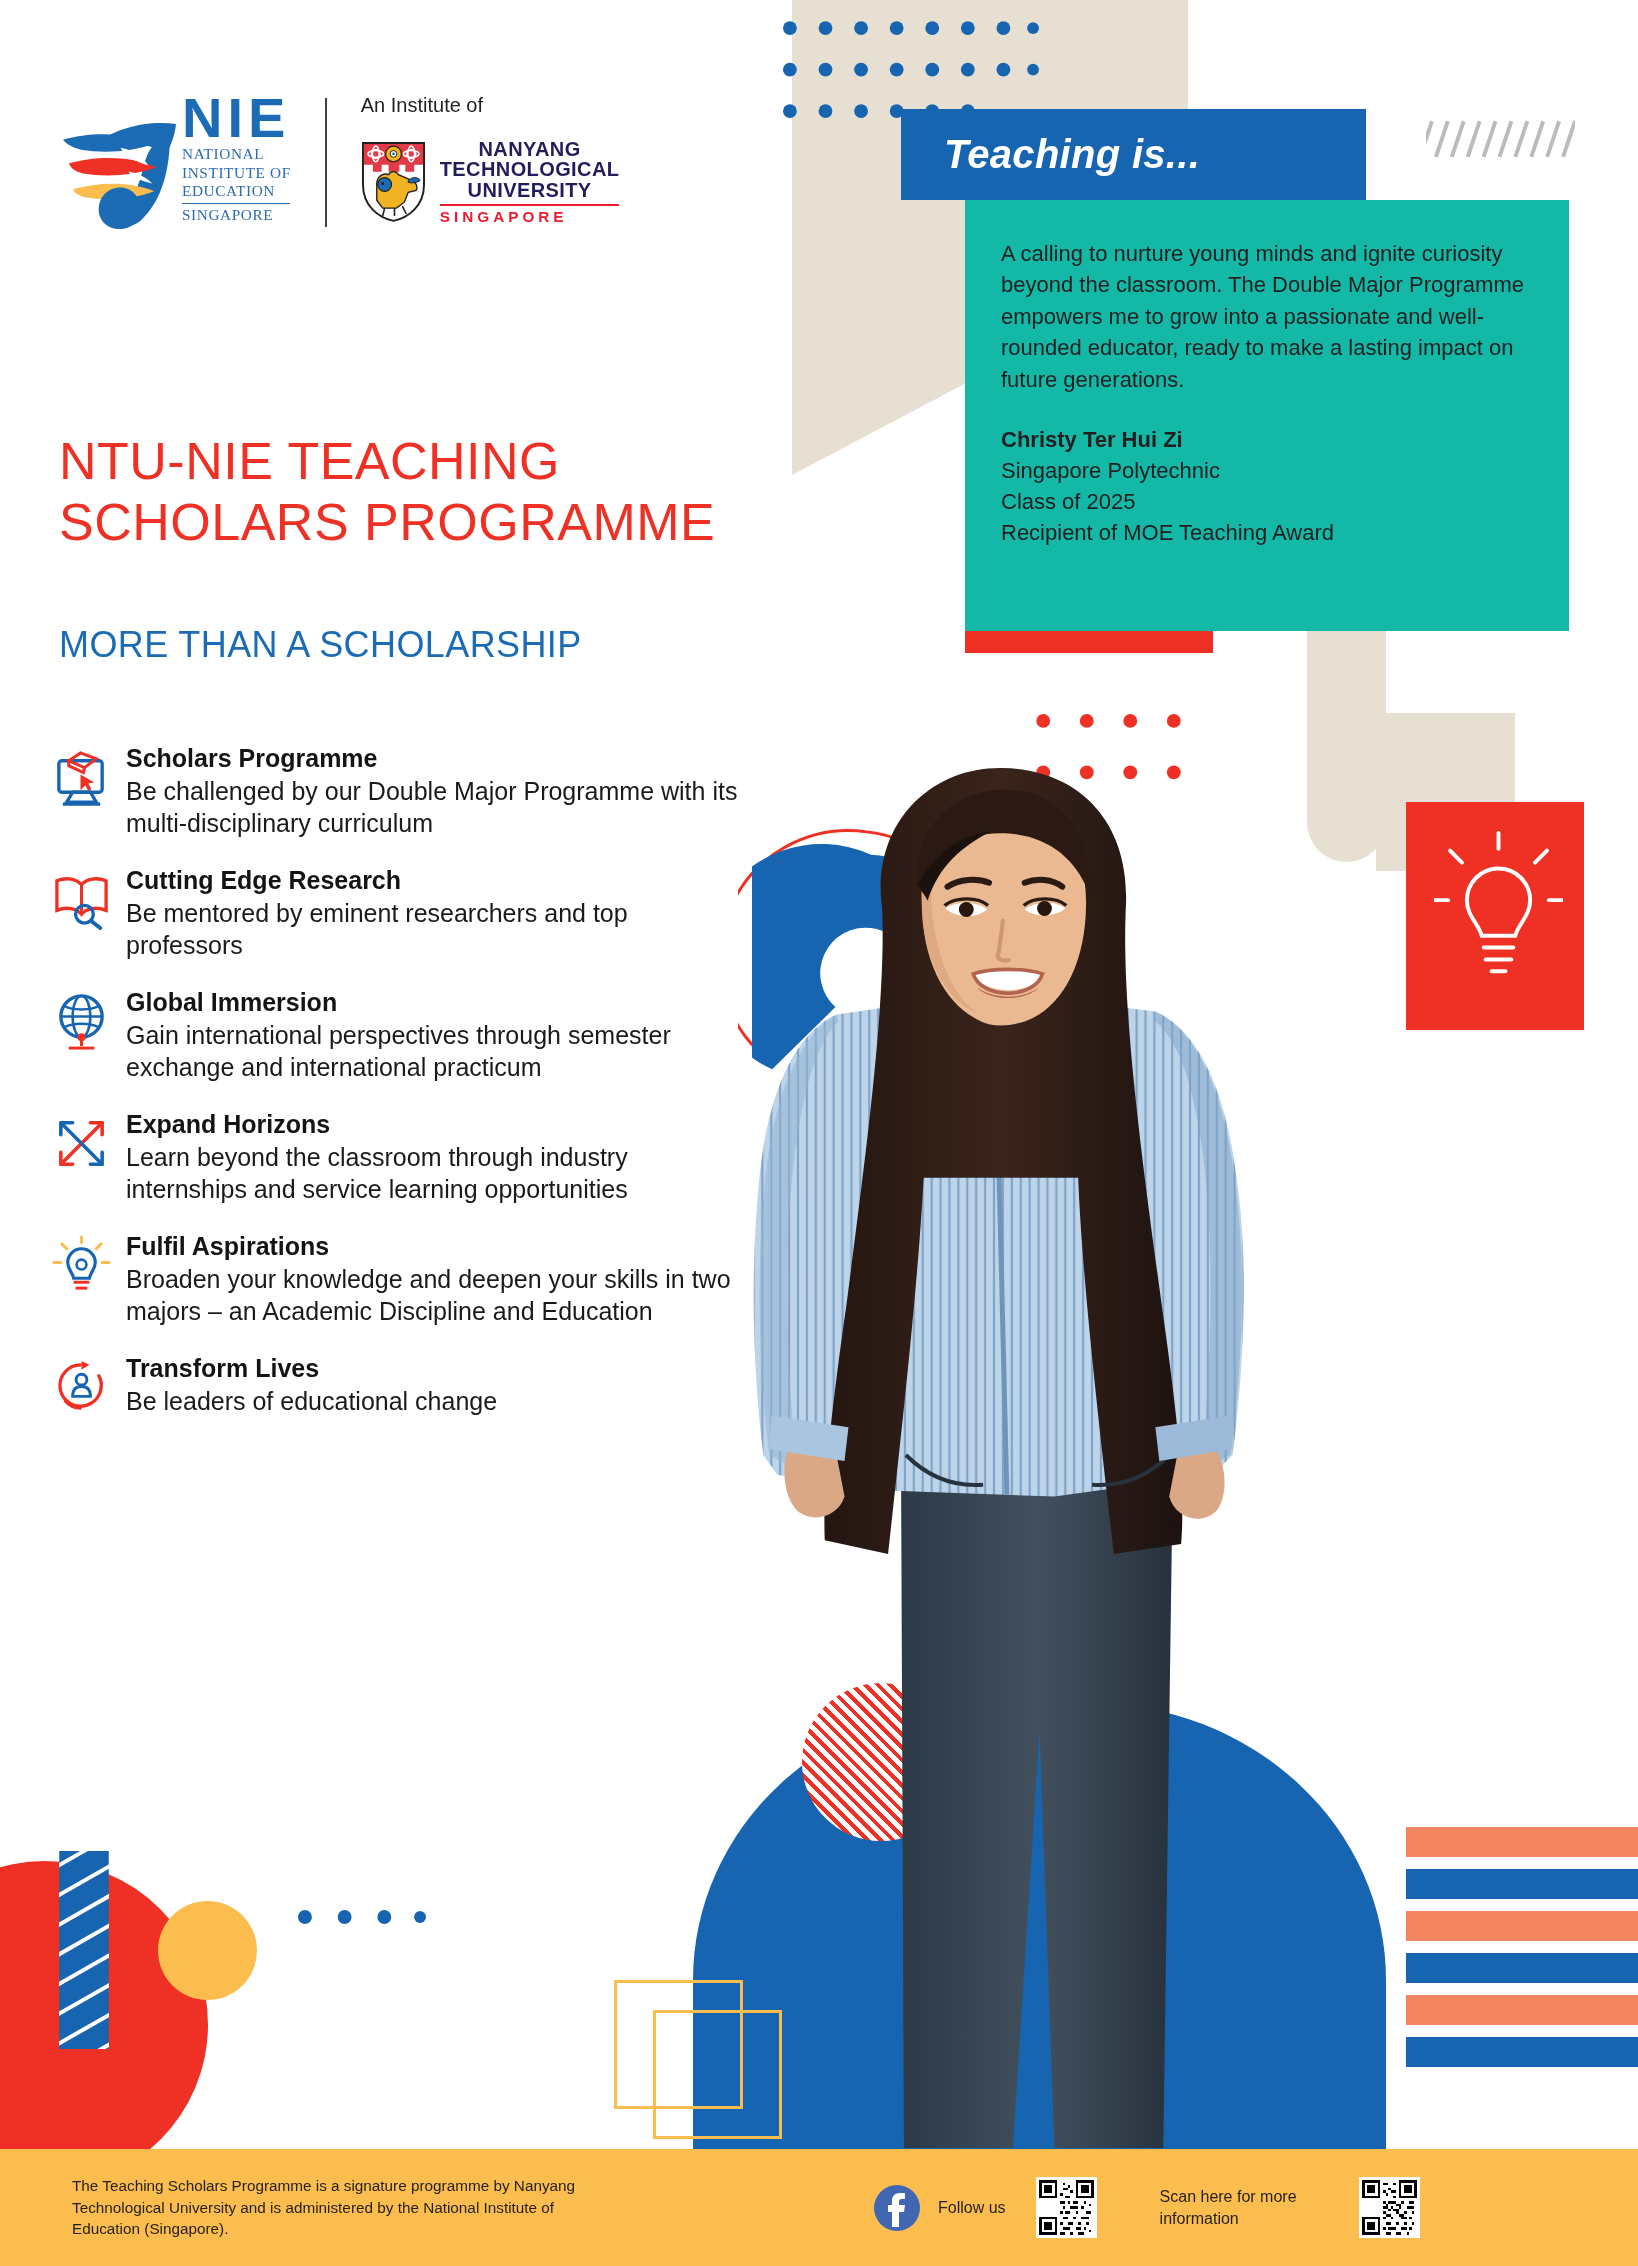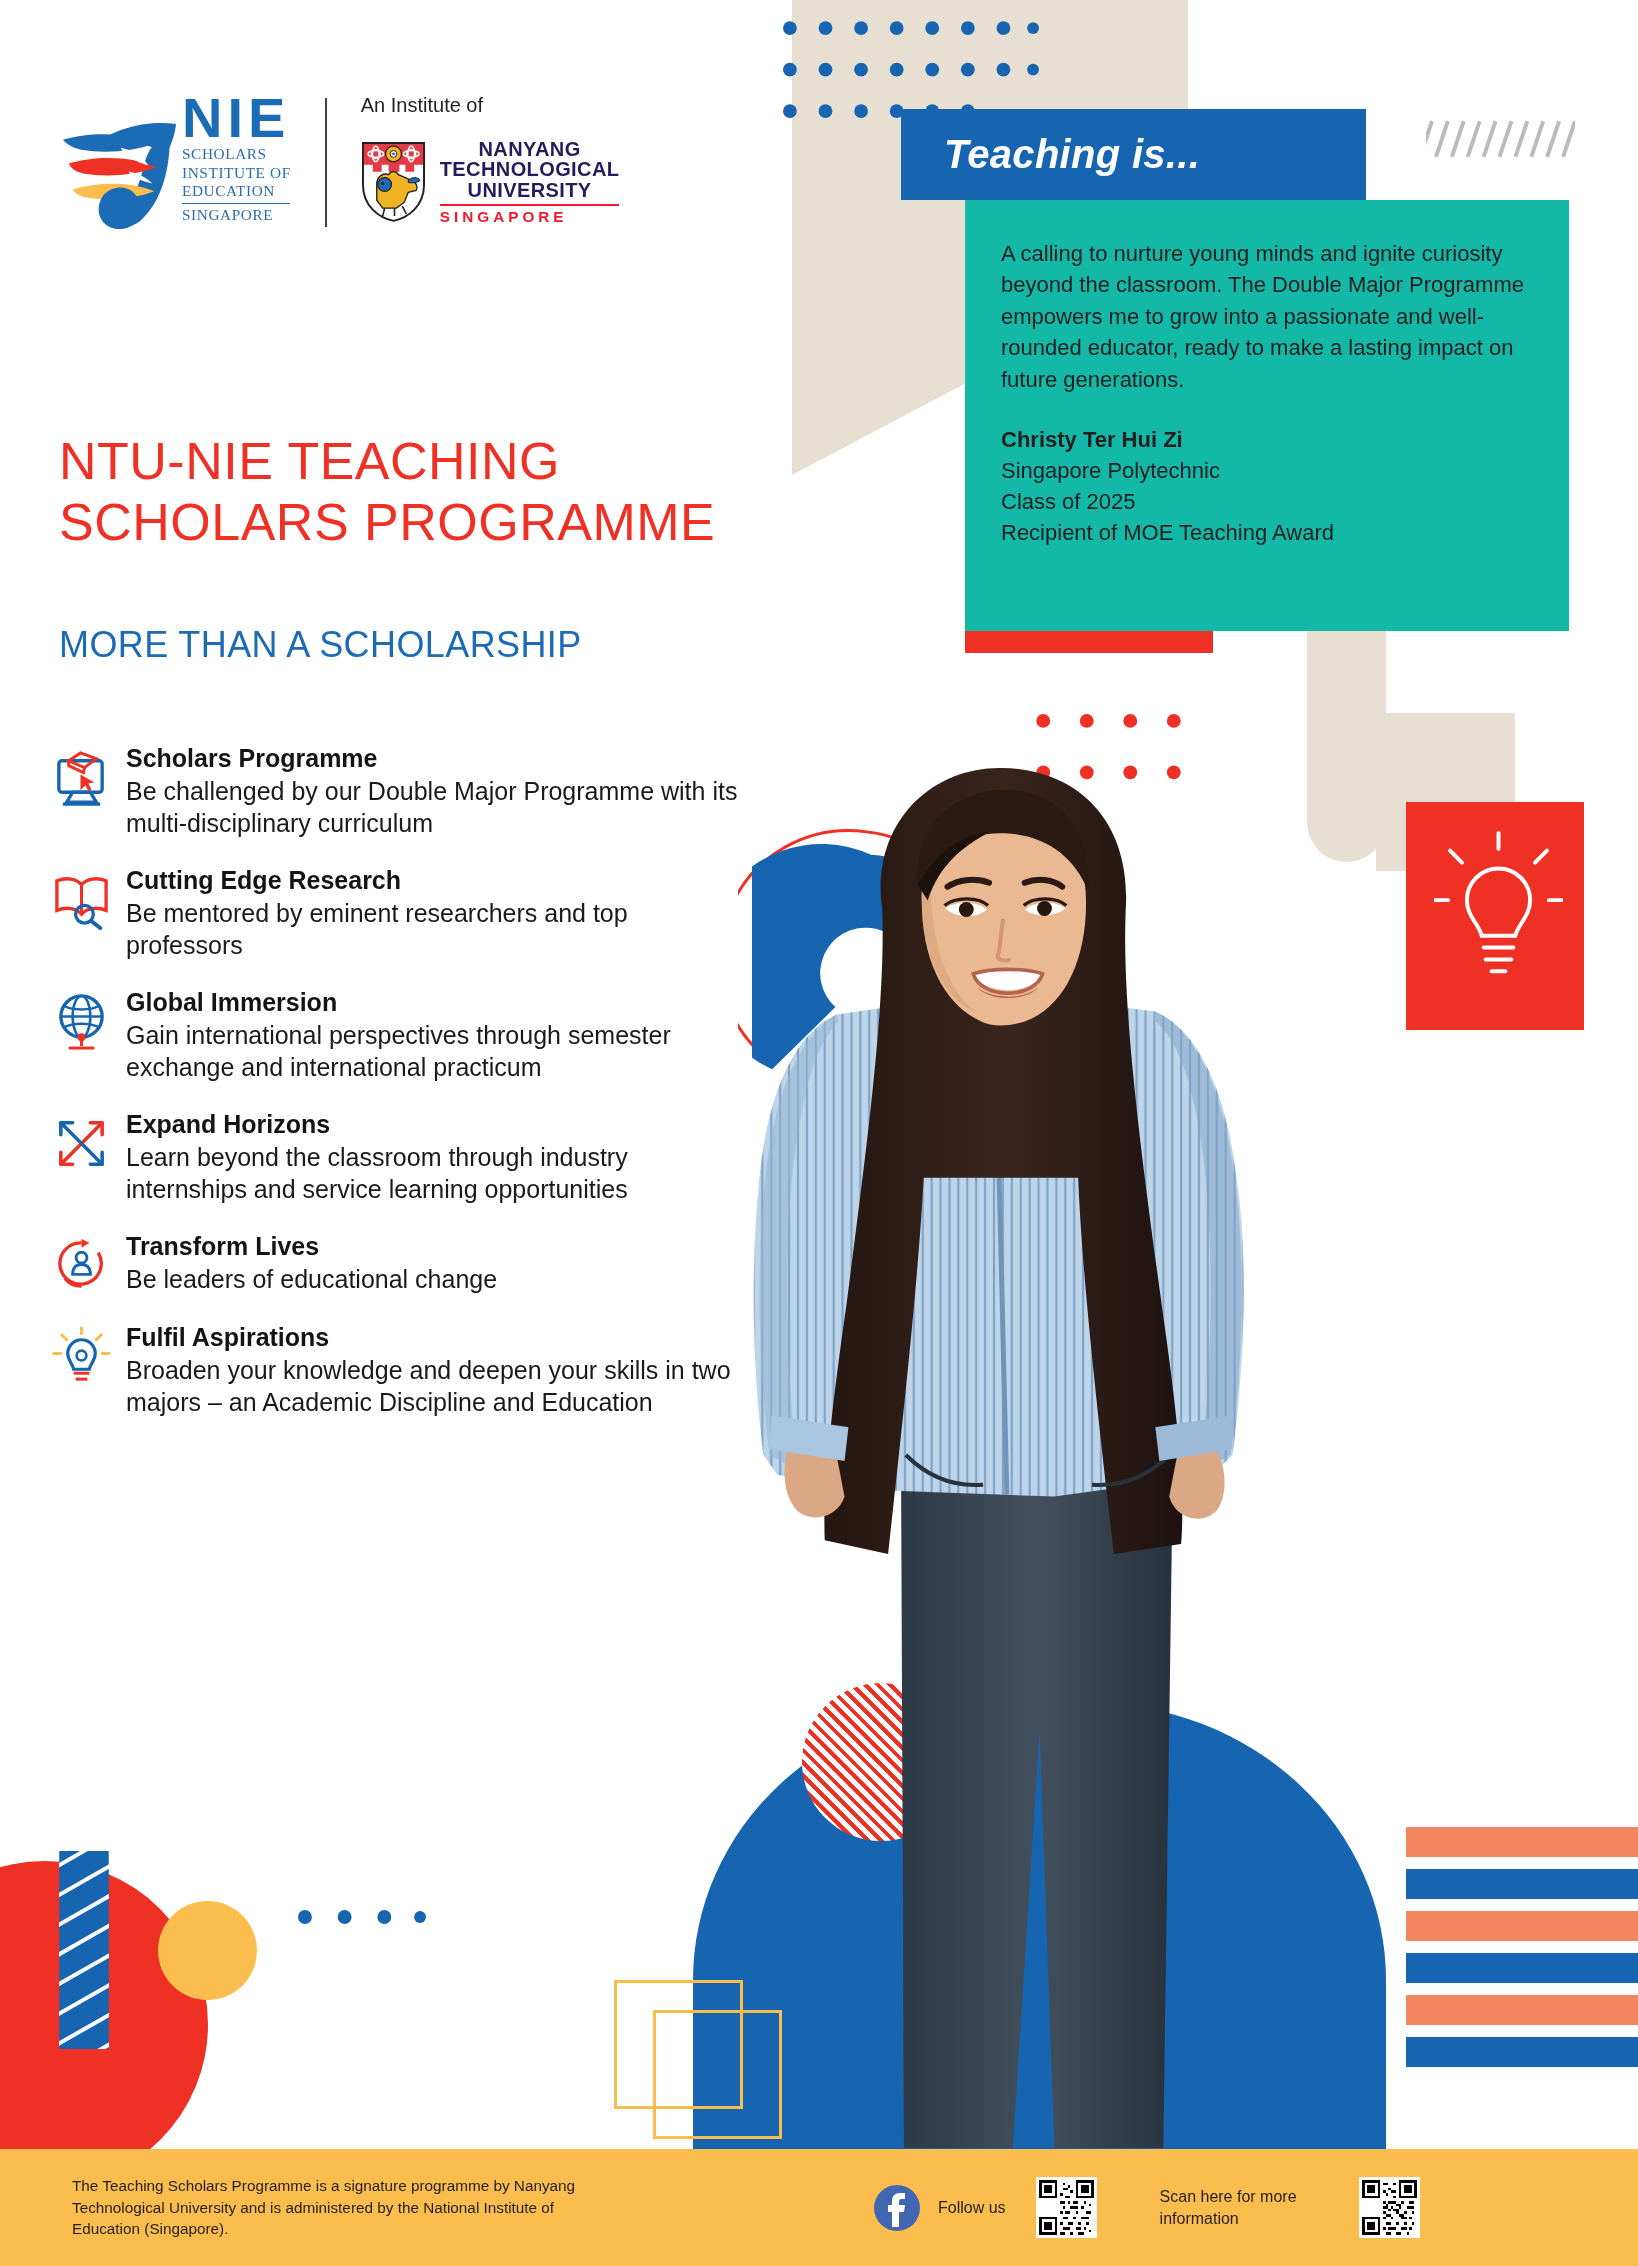--- a/index.html
+++ b/index.html
@@ -357,21 +357,21 @@
           <path d="M10 46 C36 38 74 38 98 50 C76 58 48 60 24 56 C16 54 12 51 10 46 Z" fill="#ee3124"></path>
           <path d="M14 72 C40 64 74 64 96 74 C76 82 48 84 26 80 C19 78 16 76 14 72 Z" fill="#fbbd4e"></path>
           <path d="M40 92 C40 79 50 70 62 70 C74 70 82 80 82 92 C82 104 73 112 61 112 C49 112 40 104 40 92 Z" fill="#1b6cb4"></path>
           <path d="M62 30 C74 32 84 38 90 48 C78 44 68 40 62 30 Z" fill="#ffffff"></path>
           <path d="M70 54 C80 56 88 60 94 66 C84 64 74 60 70 54 Z" fill="#ffffff"></path>
         </svg>
       </div>
       <div class="nie-wordblock">
         <div class="nie-letters">NIE</div>
         <div class="nie-sub">
-          <div>SCHOLARS</div>
+          <div>NATIONAL</div>
           <div>INSTITUTE OF</div>
           <div>EDUCATION</div>
           <div class="rule"></div>
           <div>SINGAPORE</div>
         </div>
       </div>
     </div>
 
     <div class="divider"></div>
 
@@ -502,52 +502,52 @@
       </div>
       <div>
         <div class="feat-h">Expand Horizons</div>
         <div class="feat-p">Learn beyond the classroom through industry internships and service learning opportunities</div>
       </div>
     </div>
 
     <div class="feat">
       <div class="feat-icon">
         <svg width="61" height="61" viewBox="0 0 62 62">
-          <path d="M48 18 A21 21 0 1 1 31 8" fill="none" stroke="#ee3124" stroke-width="3.4"></path>
-          <path d="M31 4 L31 13 L39 8 Z" fill="#ee3124"></path>
-          <path d="M14 44 A21 21 0 0 0 31 52" fill="none" stroke="#ee3124" stroke-width="3.4"></path>
-          <circle cx="31" cy="23" r="5.5" fill="none" stroke="#1765b0" stroke-width="3"></circle>
-          <path d="M22 40 C22 32 26 30 31 30 C36 30 40 32 40 40 Z" fill="none" stroke="#1765b0" stroke-width="3"></path>
-        </svg>
-      </div>
-      <div>
-        <div class="feat-h">Transform Lives</div>
-        <div class="feat-p">Be leaders of educational change</div>
-      </div>
-    </div>
-
-    <div class="feat">
-      <div class="feat-icon">
-        <svg width="61" height="61" viewBox="0 0 62 62">
           <path d="M31 14 a14 14 0 0 1 14 14 c0 7 -5 10 -6 16 l-16 0 c-1 -6 -6 -9 -6 -16 a14 14 0 0 1 14 -14z" fill="none" stroke="#1765b0" stroke-width="3.2"></path>
           <line x1="23" y1="48" x2="39" y2="48" stroke="#ee3124" stroke-width="3"></line>
           <line x1="25" y1="54" x2="37" y2="54" stroke="#ee3124" stroke-width="3"></line>
           <g stroke="#fbbd4e" stroke-width="3" stroke-linecap="round">
             <line x1="31" y1="8" x2="31" y2="2"></line>
             <line x1="16" y1="14" x2="11" y2="9"></line>
             <line x1="46" y1="14" x2="51" y2="9"></line>
             <line x1="10" y1="28" x2="3" y2="28"></line>
             <line x1="52" y1="28" x2="59" y2="28"></line>
           </g>
           <circle cx="31" cy="30" r="5" fill="none" stroke="#1765b0" stroke-width="2.6"></circle>
         </svg>
       </div>
       <div>
         <div class="feat-h">Fulfil Aspirations</div>
         <div class="feat-p">Broaden your knowledge and deepen your skills in two majors – an Academic Discipline and Education</div>
+      </div>
+    </div>
+
+    <div class="feat">
+      <div class="feat-icon">
+        <svg width="61" height="61" viewBox="0 0 62 62">
+          <path d="M48 18 A21 21 0 1 1 31 8" fill="none" stroke="#ee3124" stroke-width="3.4"></path>
+          <path d="M31 4 L31 13 L39 8 Z" fill="#ee3124"></path>
+          <path d="M14 44 A21 21 0 0 0 31 52" fill="none" stroke="#ee3124" stroke-width="3.4"></path>
+          <circle cx="31" cy="23" r="5.5" fill="none" stroke="#1765b0" stroke-width="3"></circle>
+          <path d="M22 40 C22 32 26 30 31 30 C36 30 40 32 40 40 Z" fill="none" stroke="#1765b0" stroke-width="3"></path>
+        </svg>
+      </div>
+      <div>
+        <div class="feat-h">Transform Lives</div>
+        <div class="feat-p">Be leaders of educational change</div>
       </div>
     </div>
   </div>
 
   <div class="footer">
     <div class="footer-text">The Teaching Scholars Programme is a signature programme by Nanyang Technological University and is administered by the National Institute of Education (Singapore).</div>
 
     <div class="fb-wrap">
       <div class="fb-icon">
         <svg width="46" height="46" viewBox="0 0 46 46">

